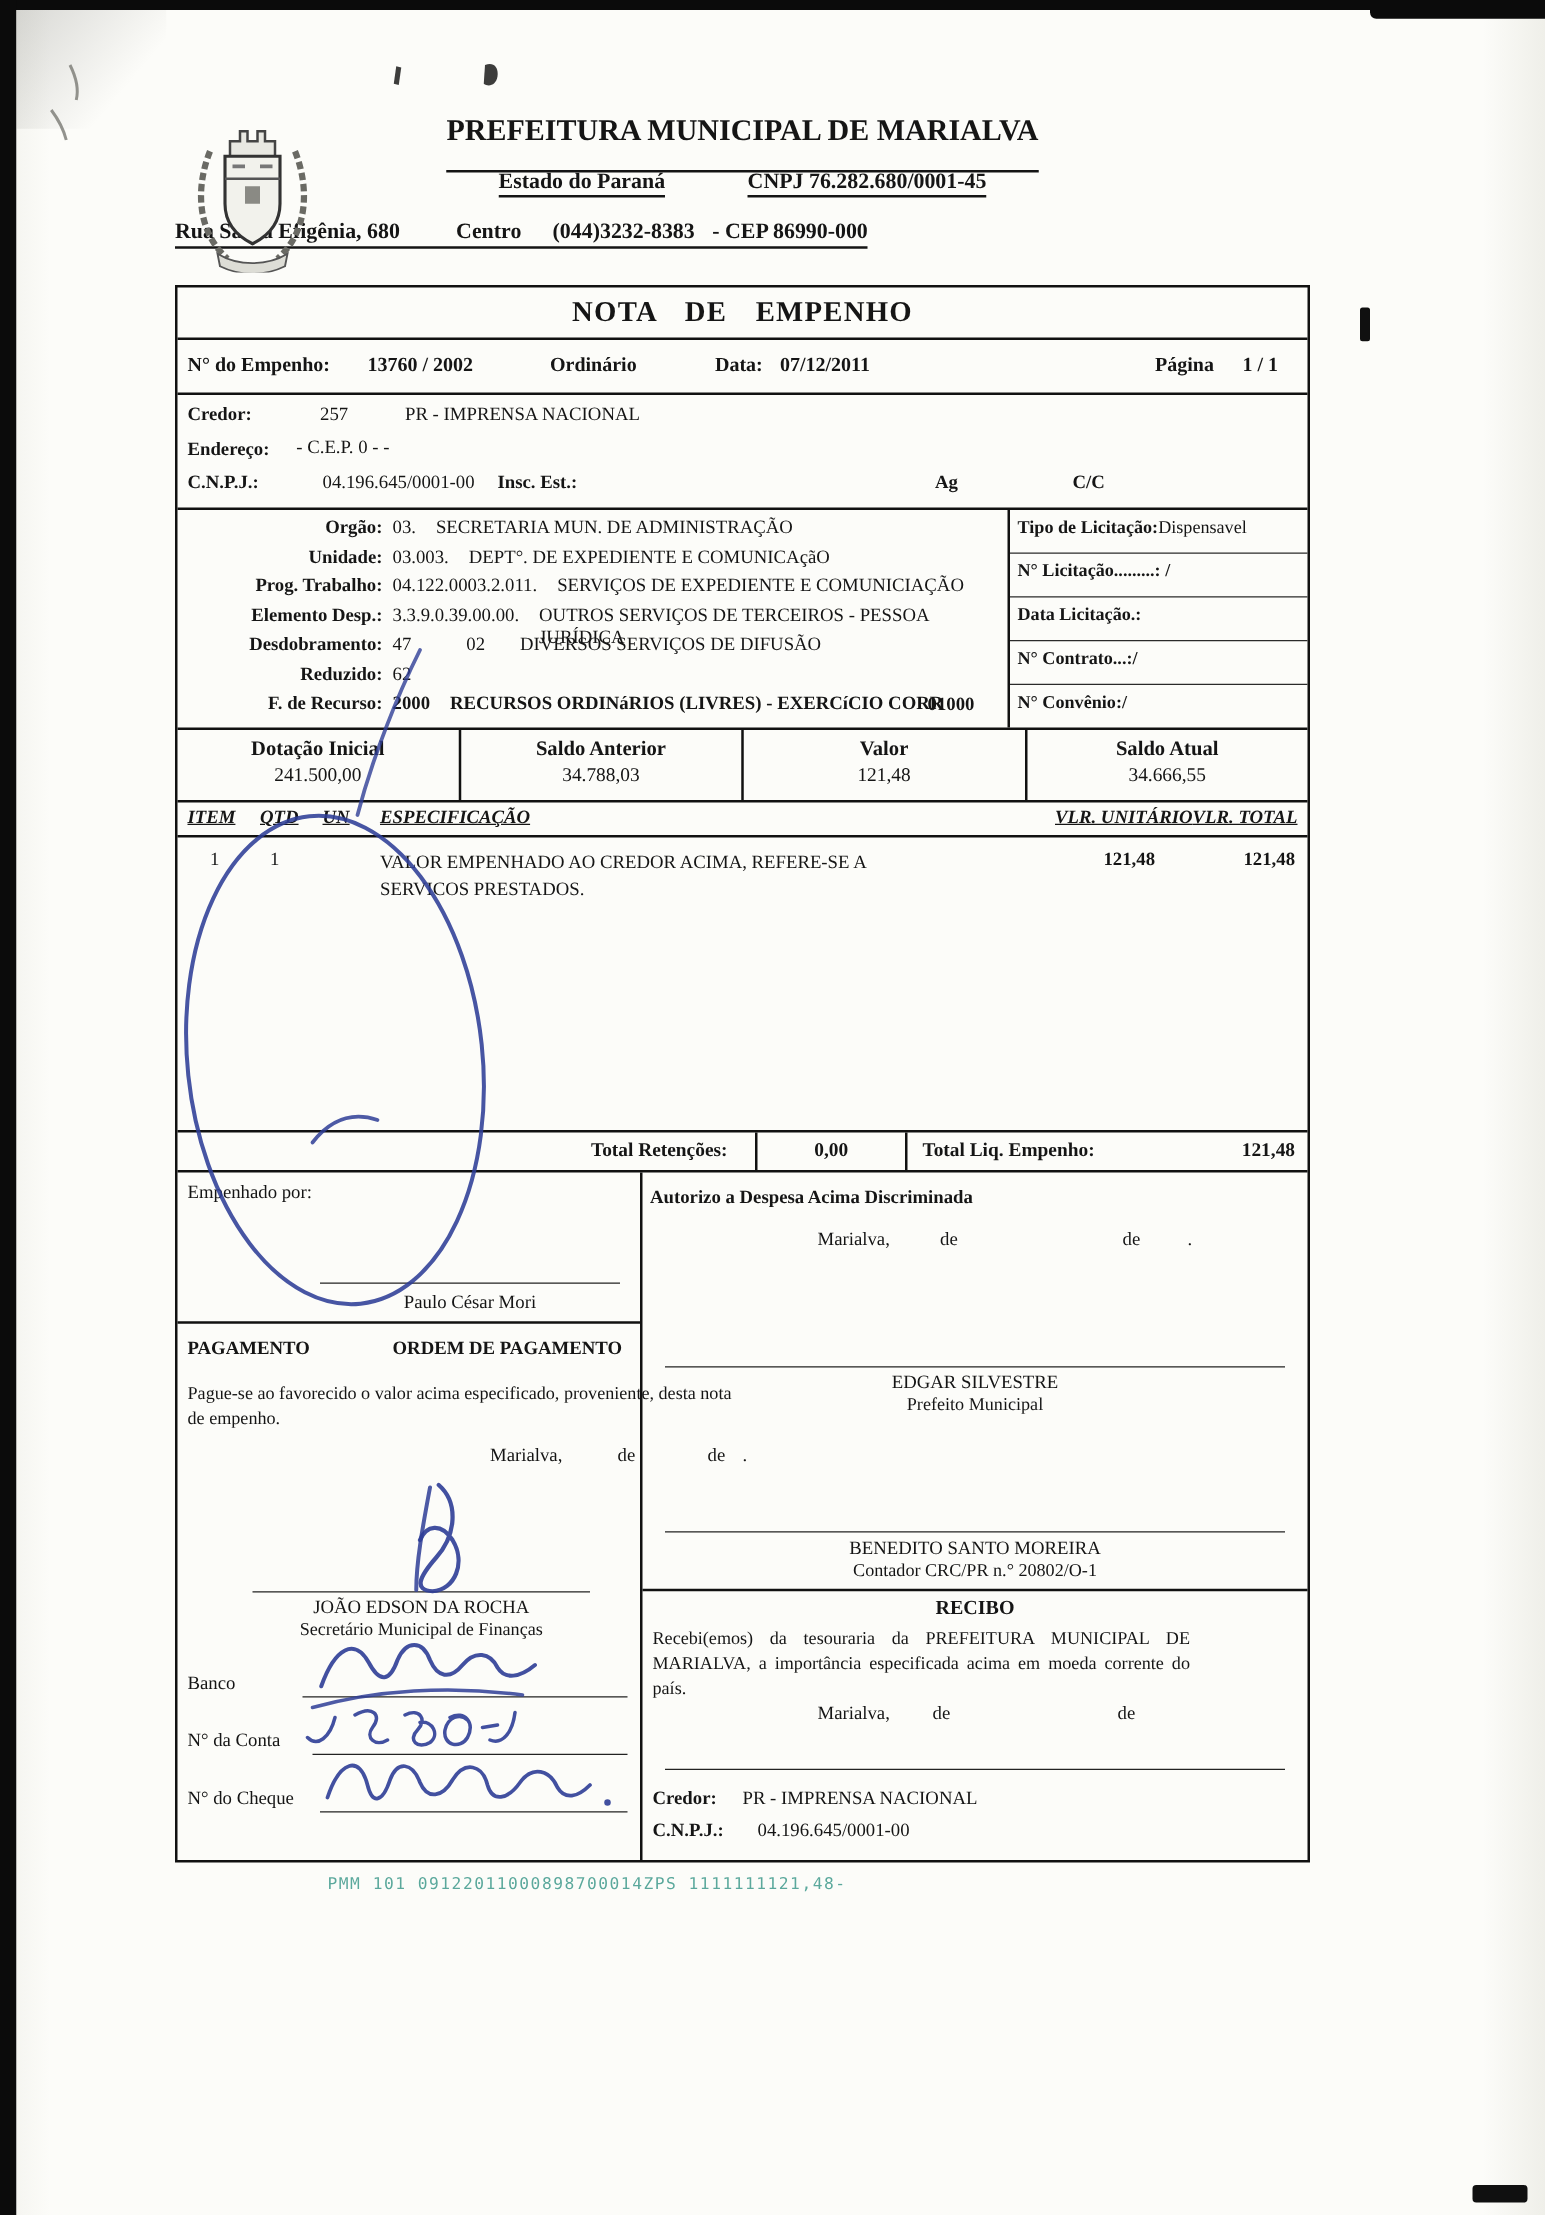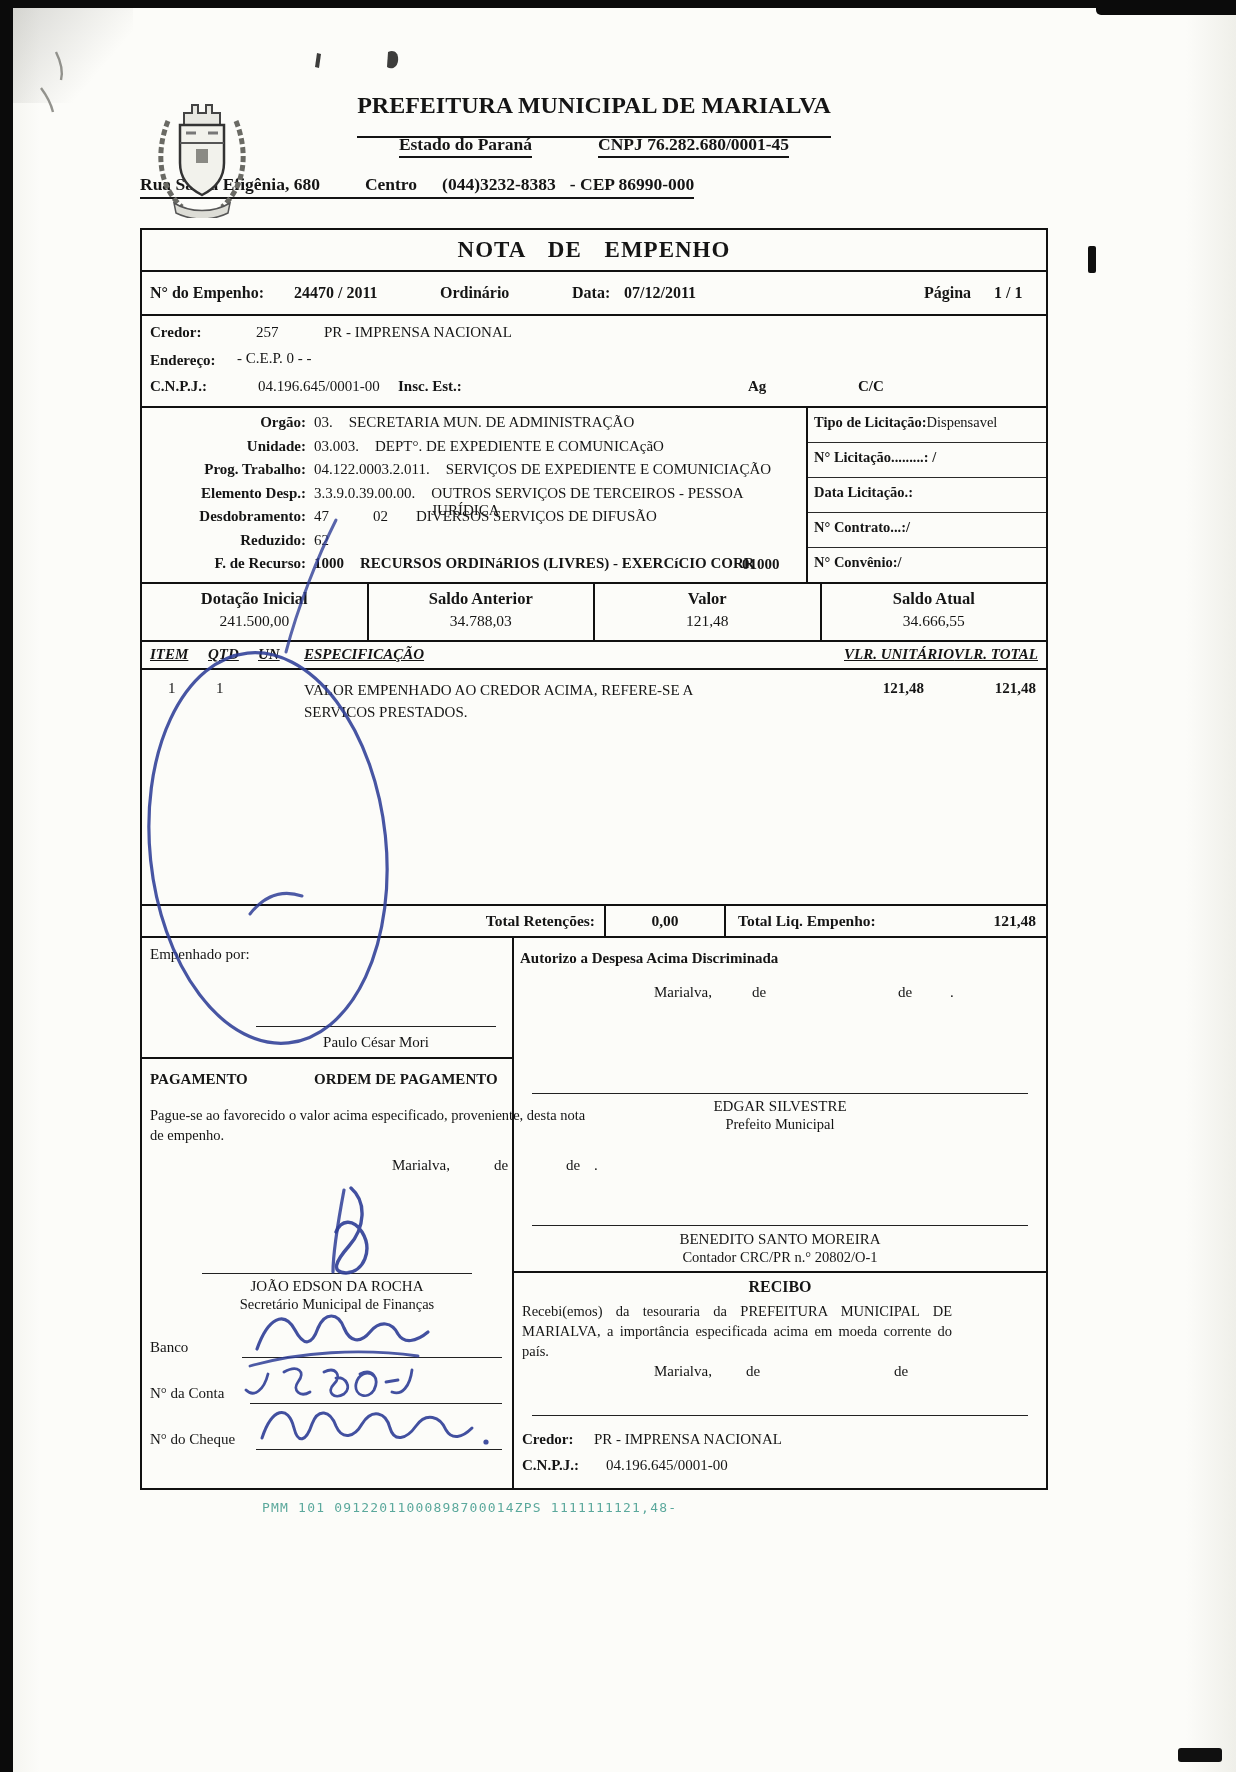--- a/index.html
+++ b/index.html
@@ -60,21 +60,21 @@
   .acell:first-child { border-left:none; }
   .ahead { font-weight:bold; font-size:16.5px; }
   .aval { font-size:15.5px; margin-top:3px; }
 
   .items-head { height:28px; }
   .ih { top:4px; font-style:italic; font-weight:bold; text-decoration:underline; font-size:15px; }
   .items-body { height:236px; }
   .item-desc { position:absolute; width:436px; line-height:1.45; font-size:15px; }
 
   .totals { height:32px; display:flex; font-weight:bold; font-size:15.5px; }
-  .t1 { width:462px; flex:none; text-align:right; padding:6px 9px 0 0; }
+  .t1 { width:462px; flex:none; text-align:right; padding:6px 22px 0 0; }
   .t2 { width:122px; flex:none; border-left:2px solid #111; border-right:2px solid #111; text-align:center; padding-top:6px; }
   .t3 { flex:1; display:flex; justify-content:space-between; padding:6px 10px 0 12px; }
 
   .bottom { height:550px; display:flex; border-bottom:none; }
   .b-left { width:372px; flex:none; border-right:2px solid #111; }
   .b-right { flex:1; position:relative; }
   .empenhado { position:relative; height:121px; border-bottom:2px solid #111; }
   .pagamento { position:relative; height:429px; }
   .autorizo { position:relative; height:333px; }
   .recibo { position:relative; height:217px; border-top:2.5px solid #111; }
@@ -122,21 +122,21 @@
       </span>
     </div>
   </div>
 
   <div class="form">
 
     <div class="sec title-bar">NOTA DE EMPENHO</div>
 
     <div class="sec empenho-row">
       <span class="abs b" style="left:8px;top:12px">N° do Empenho:</span>
-      <span class="abs b" style="left:152px;top:12px">24470 / 2011</span>
+      <span class="abs b" style="left:152px;top:12px">13760 / 2002</span>
       <span class="abs b" style="left:298px;top:12px">Ordinário</span>
       <span class="abs b" style="left:430px;top:12px">Data:</span>
       <span class="abs b" style="left:482px;top:12px">07/12/2011</span>
       <span class="abs b" style="left:782px;top:12px">Página</span>
       <span class="abs b" style="left:852px;top:12px">1 / 1</span>
     </div>
 
     <div class="sec credor">
       <span class="abs b" style="left:8px;top:8px">Credor:</span>
       <span class="abs" style="left:114px;top:8px">257</span>
@@ -177,21 +177,21 @@
             <span class="code">47</span>
             <span class="code2">02</span>
             <span class="desc">DIVERSOS SERVIÇOS DE DIFUSÃO</span>
         </div>
         <div class="brow">
           <span class="lab">Reduzido:</span>
             <span class="code">62</span>
         </div>
         <div class="brow boldrow">
           <span class="lab">F. de Recurso:</span>
-            <span class="code">1000</span>
+            <span class="code">2000</span>
             <span class="desc">RECURSOS ORDINáRIOS (LIVRES) - EXERCíCIO CORR</span>
         </div>
         <span class="abs b" style="left:600px;top:148px">01000</span>
       </div>
       <div class="budget-right">
         <div class="lrow">
           <span class="b">Tipo de Licitação:</span><span>Dispensavel</span>
         </div>
         <div class="lrow b">N° Licitação.........: /</div>
         <div class="lrow b">Data Licitação.:</div>

